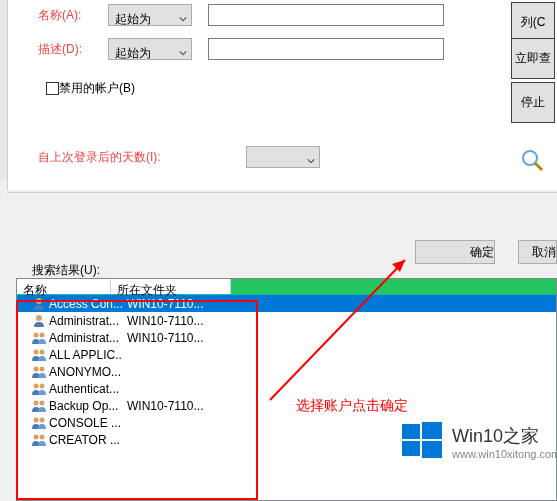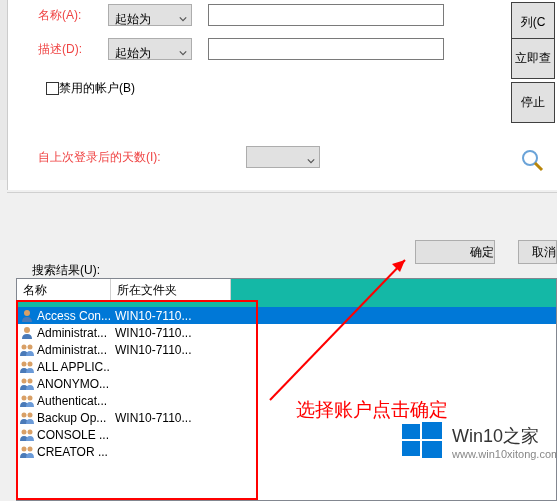--- a/index.html
+++ b/index.html
@@ -15,35 +15,35 @@
 .txt{width:236px;height:22px;border:1px solid #7a7a7a;background:#fff;margin-left:16px}
 .chk-row{position:absolute;left:38px;display:flex;align-items:center;}
 .chk{width:13px;height:13px;border:1px solid #333;background:#fff}
 .btn{position:absolute;width:44px;height:41px;background:#e1e1e1;border:1px solid #404040;display:flex;align-items:center;justify-content:center}
 .search-ico{position:absolute;left:518px;top:146px;width:28px;height:28px}
 .divider{position:absolute;left:7px;top:192px;width:550px;height:40px;background:#f0f0f0;border-top:1px solid #d0d0d0}
 .ok-btn{position:absolute;left:415px;top:240px;width:80px;height:24px;background:#e1e1e1;border:1px solid #adadad;display:flex;align-items:center;justify-content:flex-end}
 .cancel-btn{position:absolute;left:518px;top:240px;width:39px;height:24px;background:#e1e1e1;border:1px solid #adadad;display:flex;align-items:center;justify-content:flex-end;overflow:hidden}
 .results-lbl{position:absolute;left:32px;top:262px}
 .listview{position:absolute;left:16px;top:278px;width:541px;height:223px;background:#fff;border:1px solid #828790}
-.lv-header{display:flex;height:28px;background:#14b8a6;border-bottom:5px solid #14b8a6}
+.lv-header{display:flex;height:16px;background:#22c55e;border-bottom:1px solid #14b8a6}
 .lv-h{border-right:1px solid #d0d0d0;padding:3px 6px;background:#fff}
 .lv-h1{width:94px}
 .lv-h2{width:120px}
 .lv-body{overflow:hidden}
-.lv-row{display:flex;height:17px;align-items:center;padding-left:2px}
+.lv-row{display:flex;height:17px;align-items:center;padding-left:14px}
 .lv-row.sel .c1,.lv-row.sel .c2{background:#0078d7;color:#fff}
 .lv-ico{width:16px;height:16px;margin-right:2px;flex:0 0 16px;position:relative}
 .lv-ico svg{width:16px;height:16px}
 .c1{width:74px;white-space:nowrap;overflow:hidden;text-overflow:clip;padding-right:2px}
 .c2{width:100px;white-space:nowrap;overflow:hidden;padding-left:4px}
 .lv-row.sel{background:#0078d7;color:#fff}
 .red-box{position:absolute;left:16px;top:300px;width:242px;height:200px;border:2px solid #ff0000;pointer-events:none}
 .arrow-svg{position:absolute;left:260px;top:250px;width:160px;height:160px;pointer-events:none}
-.anno{position:absolute;left:296px;top:397px;color:#ff0000;font-size:19px}
+.anno{position:absolute;left:296px;top:397px;color:#ff0000;font-size:14px}
 .watermark{position:absolute;left:400px;top:418px;display:flex;align-items:center;gap:8px}
 .wm-txt{display:flex;flex-direction:column}
 .wm-title{font-size:18px;color:#333;font-weight:400}
 .wm-url{font-size:11px;color:#888}
 .winflag svg{width:44px;height:44px}
 </style>
 </head>
 <body>
 <div class="root">
 

